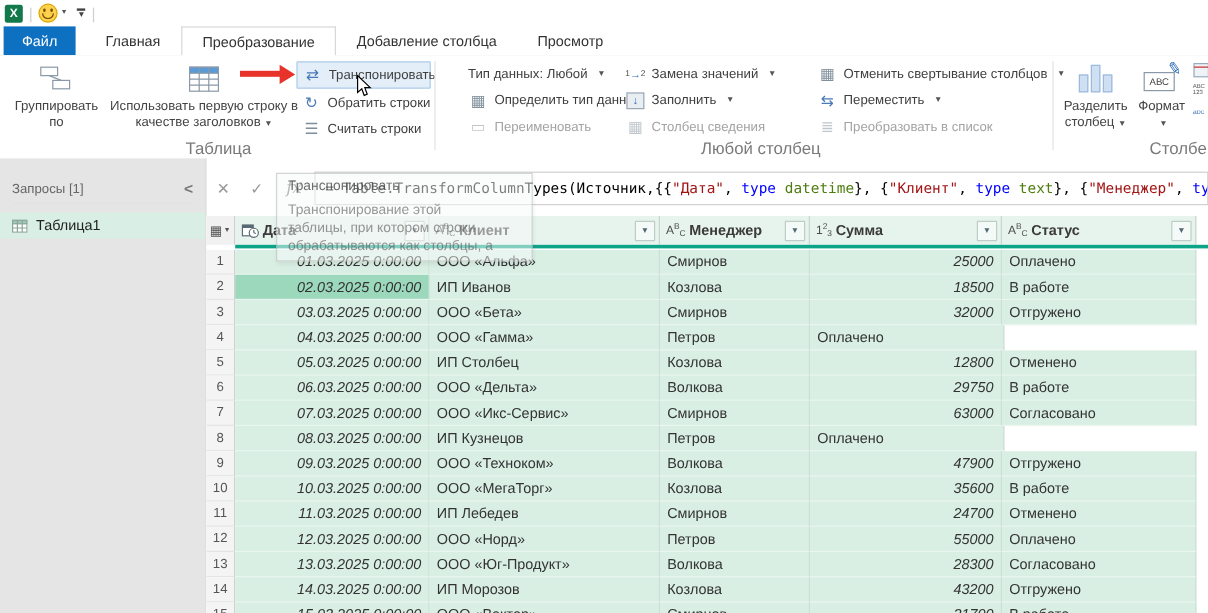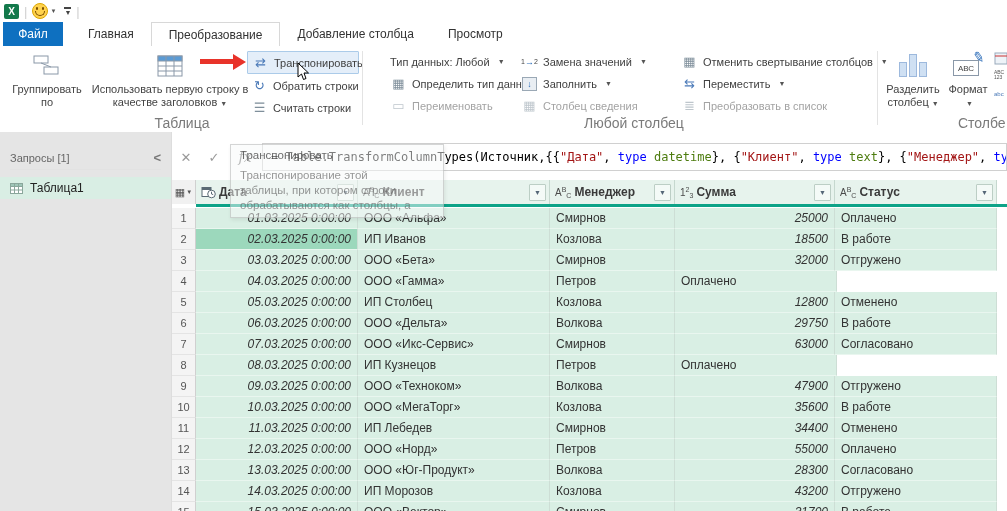--- a/index.html
+++ b/index.html
@@ -431,21 +431,21 @@
           <div class="tcell cw1">ООО «МегаТорг»</div>
           <div class="tcell cw2">Козлова</div>
           <div class="tcell cw3 al-r ital">35600</div>
           <div class="tcell cw4">В работе</div>
         </div>
         <div class="trow">
           <div class="tcell cwn rownum">11</div>
           <div class="tcell cw0 al-r ital">11.03.2025 0:00:00</div>
           <div class="tcell cw1">ИП Лебедев</div>
           <div class="tcell cw2">Смирнов</div>
-          <div class="tcell cw3 al-r ital">34400</div>
+          <div class="tcell cw3 al-r ital">24700</div>
           <div class="tcell cw4">Отменено</div>
         </div>
         <div class="trow">
           <div class="tcell cwn rownum">12</div>
           <div class="tcell cw0 al-r ital">12.03.2025 0:00:00</div>
           <div class="tcell cw1">ООО «Норд»</div>
           <div class="tcell cw2">Петров</div>
           <div class="tcell cw3 al-r ital">55000</div>
           <div class="tcell cw4">Оплачено</div>
         </div>

